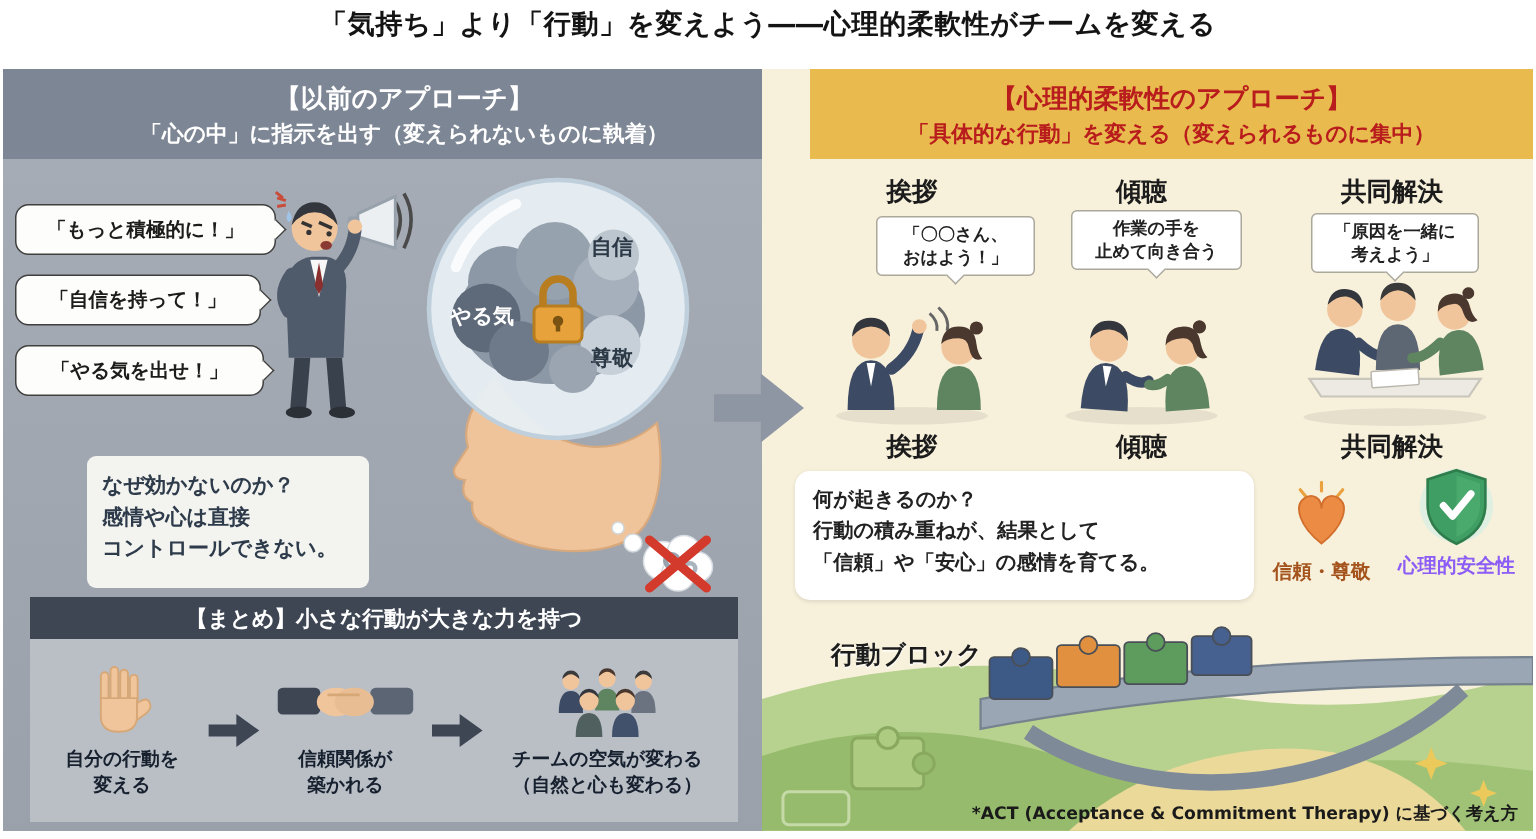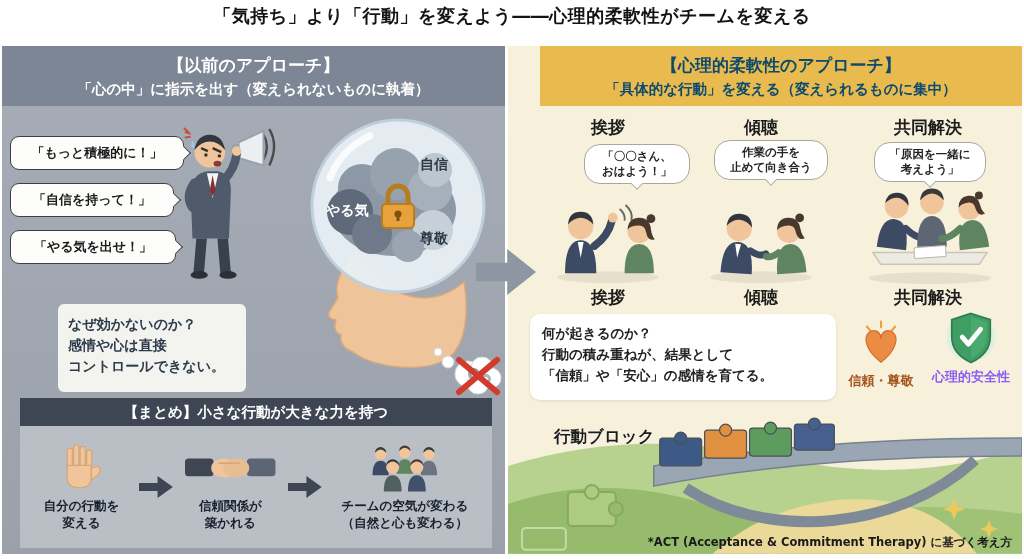--- a/index.html
+++ b/index.html
@@ -1,40 +1,40 @@
 <!DOCTYPE html>
 <html><head>
 <meta charset="utf-8">
 <style>
   html,body{margin:0;padding:0;background:#fff;}
   .canvas{position:relative;width:1024px;height:559px;background:#ffffff;overflow:hidden;
           font-family:"DejaVu Sans","Liberation Sans",sans-serif;}
   .title{position:absolute;top:4px;left:0;right:0;margin:0;text-align:center;
          font-size:18px;font-weight:800;color:#141414;letter-spacing:.5px;}
   .panel{position:absolute;top:46px;height:508px;overflow:hidden;}
-  .panel.left{left:2px;width:503px;background:linear-gradient(180deg,#a7adb6,#9aa1ab);}
+  .panel.left{left:2px;width:503px;background:linear-gradient(180deg,#a7adb6,#9aa1ab);padding-left:32px;}
   .panel.right{left:508px;width:514px;background:#f7f0db;}
   .hdr{position:absolute;top:0;left:0;right:0;height:60px;display:flex;flex-direction:column;
        justify-content:center;gap:3px;text-align:center;font-weight:700;}
   .panel.left .hdr{background:#7d8694;color:#ffffff;}
-  .panel.right .hdr{background:#e9ba4e;color:#0c4a6e;margin-left:32px;}
+  .panel.right .hdr{background:#e9ba4e;color:#b91c1c;margin-left:32px;}
   .hdr1{font-size:17px;}
   .hdr2{font-size:14.5px;}
   
   .speech{position:absolute;background:#fdfdfb;border:1.5px solid #3f3f3f;border-radius:9px;
           display:flex;align-items:center;justify-content:center;font-size:13px;font-weight:700;
           color:#1c1c1c;padding:0 6px;z-index:2;}
   .speech::after{content:"";position:absolute;right:-6px;top:50%;width:9px;height:9px;background:#fdfdfb;
           border-top:1.5px solid #3f3f3f;border-right:1.5px solid #3f3f3f;
           transform:translateY(-50%) rotate(45deg);}
   .s1{left:8px;top:90px;width:160px;height:32px;}
   .s2{left:8px;top:137px;width:150px;height:32px;}
   .s3{left:8px;top:184px;width:152px;height:32px;}
   .man{position:absolute;left:154px;top:70px;}
-  .headscene{position:absolute;left:290px;top:60px;width:212px;height:236px;}
+  .headscene{position:absolute;left:264px;top:60px;width:212px;height:236px;}
   .headscene svg{position:absolute;left:0;top:0;}
   .bw{position:absolute;font-size:14px;font-weight:800;z-index:3;}
   .w1{left:128px;top:50px;color:#2c3946;}
   .w2{left:34px;top:96px;color:#ffffff;}
   .w3{left:128px;top:124px;color:#2c3946;}
   .whybox{position:absolute;left:8px;top:258px;width:188px;height:88px;background:#f3f3ef;
           border-radius:6px;padding:10px 10px;box-sizing:border-box;color:#2e3b4b;font-size:14px;
           font-weight:700;line-height:1.5;white-space:pre-line;margin-left:48px;}
   .summary{position:absolute;left:18px;top:352px;width:472px;height:150px;}
   .sumhdr{height:28px;background:#3e4654;color:#fff;font-size:14.5px;font-weight:700;
@@ -48,21 +48,21 @@
   .steparrow{width:34px;height:22px;background:#3e4654;flex:none;
           clip-path:polygon(0 32%,55% 32%,55% 0,100% 50%,55% 100%,55% 68%,0 68%);}
   
   .coltitle,.clabel{position:absolute;text-align:center;font-size:17px;font-weight:800;color:#1b1b1b;}
   .ct1{left:55px;top:70px;width:90px;}
   .ct2{left:208px;top:70px;width:90px;}
   .ct3{left:362px;top:70px;width:116px;}
   .cl1{left:55px;top:240px;width:90px;}
   .cl2{left:208px;top:240px;width:90px;}
   .cl3{left:358px;top:240px;width:124px;}
-  .cbubble{position:absolute;background:#fff;border:1.5px solid #aaa79b;border-radius:16px;
+  .cbubble{position:absolute;background:#fff;border:1.5px solid #aaa79b;border-radius:4px;
           font-size:11.5px;font-weight:700;color:#222;text-align:center;padding:4px 5px;
           line-height:1.3;white-space:pre-line;z-index:2;}
   .cbubble::after{content:"";position:absolute;left:50%;bottom:-5px;width:8px;height:8px;background:#fff;
           border-bottom:1.5px solid #aaa79b;border-right:1.5px solid #aaa79b;
           transform:translateX(-50%) rotate(45deg);}
   .cb1{left:76px;top:98px;width:94px;}
   .cb2{left:206px;top:94px;width:102px;}
   .cb3{left:366px;top:96px;width:100px;}
   .grp{position:absolute;}
   .g1{left:30px;top:118px;}

